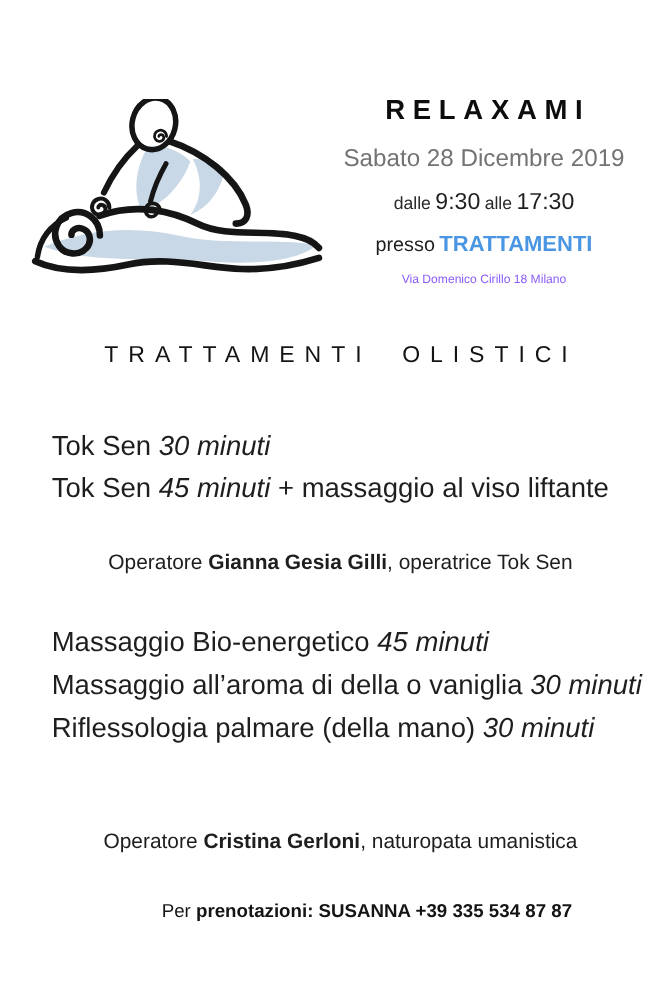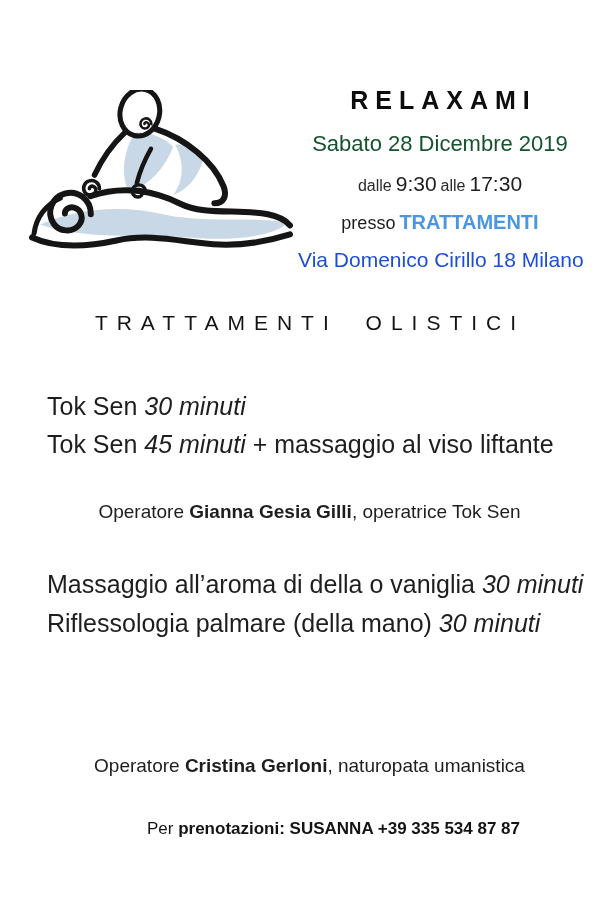--- a/index.html
+++ b/index.html
@@ -36,21 +36,21 @@
     font-weight: 700;
     color: #0d0d0d;
     letter-spacing: 7px;
     margin: 0 0 16px 0;
     white-space: nowrap;
     text-indent: 7px; 
   }
   .h-date {
     font-size: 22px;
     font-weight: 400;
-    color: #14532d;
+    color: #737373;
     margin: 0 0 15px 0;
     white-space: nowrap;
   }
   .h-time {
     font-size: 21px;
     margin: 0 0 15px 0;
     white-space: nowrap;
     color: #1e1e1e;
   }
   .h-time .lbl { font-size: 16px; color: #2a2a2a; }
@@ -60,21 +60,21 @@
     margin: 0 0 14px 0;
     white-space: nowrap;
     color: #1e1e1e;
   }
   .h-presso .venue {
     font-size: 20px;
     font-weight: 700;
     color: #4a96e3;
     margin-left: 4px;
   }
-  .h-address { font-size: 21px; color: #1d4ed8; white-space: nowrap; }
+  .h-address { font-size: 11px; color: #8b5cf6; white-space: nowrap; }
 
   
   #section-title {
     position: absolute;
     top: 311px;
     left: 0;
     width: 611px;
     text-align: center;
     font-size: 21px;
     font-weight: 400;
@@ -163,20 +163,21 @@
   <div id="section-title">TRATTAMENTI OLISTICI</div>
 
   <div id="group-1" class="t-group">
     <div class="t-line"><span>Tok Sen </span><i>30 minuti</i><span></span></div>
     <div class="t-line"><span>Tok Sen </span><i>45 minuti</i><span> + massaggio al viso liftante</span></div>
   </div>
 
   <div id="operator-1" class="op-line"><span>Operatore </span><b>Gianna Gesia Gilli</b><span>, operatrice Tok Sen</span></div>
 
   <div id="group-2" class="t-group">
+    <div class="t-line"><span>Massaggio Bio-energetico </span><i>45 minuti</i><span></span></div>
     <div class="t-line"><span>Massaggio all’aroma di della o vaniglia </span><i>30 minuti</i><span></span></div>
     <div class="t-line"><span>Riflessologia palmare (della mano) </span><i>30 minuti</i><span></span></div>
   </div>
 
   <div id="operator-2" class="op-line"><span>Operatore </span><b>Cristina Gerloni</b><span>, naturopata umanistica</span></div>
 
   <div id="footer-line"><span>Per </span><b>prenotazioni: SUSANNA +39 335 534 87 87</b></div>
 
 </div>
 

